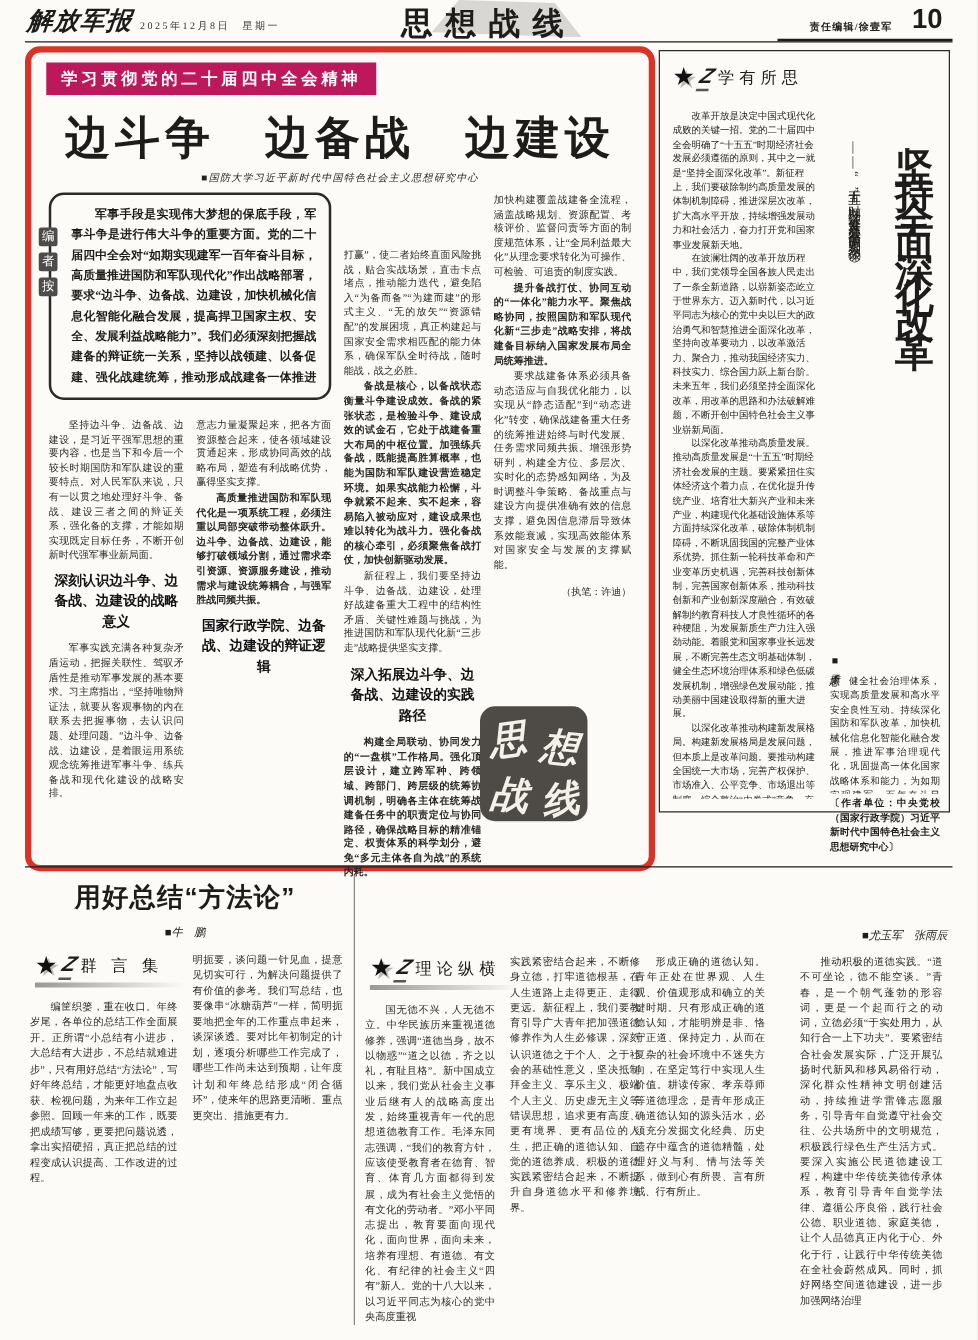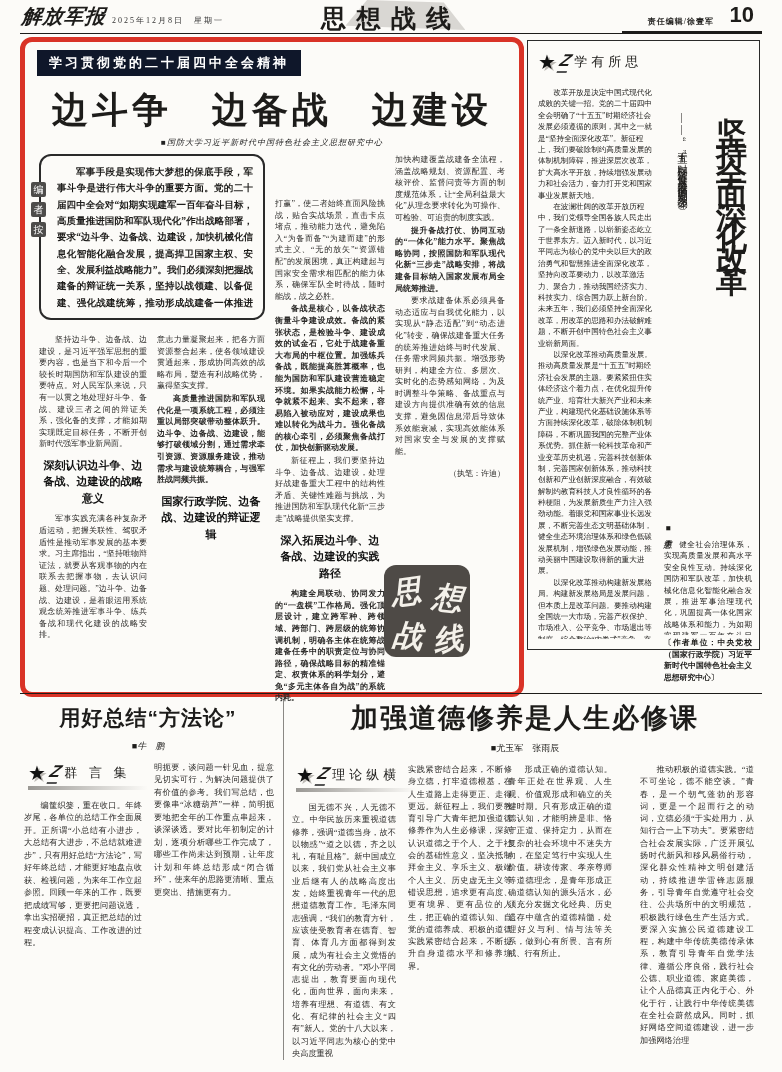--- a/index.html
+++ b/index.html
@@ -16,21 +16,21 @@
                background:#d9d7d3;clip-path:polygon(18% 0,82% 8%,100% 100%,0 86%);z-index:0;}
   .masthead span{position:relative;z-index:1;}
   .hdr-editor{position:absolute;right:48px;top:16px;font-size:8px;font-weight:bold;letter-spacing:1px;}
   .hdr-page{position:absolute;right:8px;top:2px;font-size:22px;font-weight:bold;
             font-family:"Liberation Sans",sans-serif;}
   .hdr-rule{position:absolute;left:20px;top:33px;width:742px;height:1px;background:#1d1c1a;}
   .hdr-rule2{position:absolute;right:20px;top:31px;width:140px;height:2px;background:#1d1c1a;}
   
   .redbox{position:absolute;left:20px;top:37px;width:494px;height:650px;border:5px solid #d93327;
           border-radius:12px;background:#fcfbf8;}
-  .banner{position:absolute;left:12px;top:8px;background:#0f172a;color:#fff;padding:4px 12px;
+  .banner{position:absolute;left:12px;top:8px;background:#be185d;color:#fff;padding:4px 12px;
           font-family:"Liberation Sans",sans-serif;font-size:13px;font-weight:bold;letter-spacing:3px;}
   .headline{position:absolute;left:0;top:44px;width:100%;text-align:center;font-size:36px;font-weight:bold;
             font-family:"Liberation Sans","DejaVu Sans",sans-serif;letter-spacing:4px;white-space:nowrap;}
   .byline{position:absolute;left:0;top:95px;width:100%;text-align:center;font-size:8px;font-style:italic;
           letter-spacing:1px;color:#222;}
   .notebox{position:absolute;left:14px;top:112px;width:226px;height:166px;border:2px solid #2a2a2a;
            border-radius:12px;padding:8px 10px 8px 16px;box-sizing:border-box;}
   .notebox .ntext{font-size:9.5px;font-weight:bold;line-height:1.72;text-align:justify;text-indent:2em;
                   overflow:hidden;height:146px;}
   .notetabs{position:absolute;left:-10px;top:26px;display:flex;flex-direction:column;gap:5px;}
@@ -77,21 +77,21 @@
   .bl-head{position:absolute;left:0;top:4px;width:100%;text-align:center;font-size:21px;font-weight:bold;
            font-family:"Liberation Sans",sans-serif;letter-spacing:1px;}
   .bl-author{position:absolute;left:0;top:40px;width:100%;text-align:center;font-size:9px;font-style:italic;}
   .bl-badge{position:absolute;left:8px;top:62px;width:120px;}
   .bl-c1{position:absolute;left:4px;top:100px;width:118px;height:258px;overflow:hidden;}
   .bl-c2{position:absolute;left:134px;top:62px;width:120px;height:296px;overflow:hidden;}
   .bl .bodytext{font-size:8.2px;line-height:1.52;}
   .br{position:absolute;left:292px;top:700px;width:466px;height:362px;}
   .br-head{position:absolute;left:0;top:0;width:100%;text-align:center;font-size:27px;font-weight:bold;
            font-family:"Liberation Sans",sans-serif;letter-spacing:2px;white-space:nowrap;}
-  .br-author{position:absolute;left:0;top:42px;width:100%;text-align:center;font-size:9px;}
+  .br-author{position:absolute;left:0;top:42px;width:100%;text-align:right;font-size:9px;font-style:italic;}
   .br-badge{position:absolute;left:4px;top:64px;width:120px;}
   .br-c1{position:absolute;left:0px;top:102px;width:104px;height:256px;overflow:hidden;}
   .br-c2{position:absolute;left:116px;top:64px;width:104px;height:294px;overflow:hidden;}
   .br-c3{position:absolute;left:216px;top:64px;width:104px;height:294px;overflow:hidden;}
   .br-c4{position:absolute;left:348px;top:64px;width:114px;height:294px;overflow:hidden;}
   .br .bodytext{font-size:8.2px;line-height:1.5;}
 </style>
 </head>
 <body>
 
@@ -203,21 +203,20 @@
     </div>
     <div class="bl-c1 bodytext">
       <p>编筐织篓，重在收口。年终岁尾，各单位的总结工作全面展开。正所谓“小总结有小进步，大总结有大进步，不总结就难进步”，只有用好总结“方法论”，写好年终总结，才能更好地盘点收获、检视问题，为来年工作立起参照。回顾一年来的工作，既要把成绩写够，更要把问题说透，拿出实招硬招，真正把总结的过程变成认识提高、工作改进的过程。</p>
     </div>
     <div class="bl-c2 bodytext">
       <p style="text-indent:0">明扼要，谈问题一针见血，提意见切实可行，为解决问题提供了有价值的参考。我们写总结，也要像串“冰糖葫芦”一样，简明扼要地把全年的工作重点串起来，谈深谈透。要对比年初制定的计划，逐项分析哪些工作完成了，哪些工作尚未达到预期，让年度计划和年终总结形成“闭合循环”，使来年的思路更清晰、重点更突出、措施更有力。</p>
     </div>
   </div>
 
   <div class="br">
-    <div class="br-head">加强道德修养是人生必修课</div>
     <div class="br-author">■尤玉军　张雨辰</div>
     <div class="br-badge">
       <div class="badge">
         <span class="star">★</span>
         <span class="zmark">Z</span>
         <span class="blabel">理论纵横</span>
       </div>
       <div class="badge-bar"></div>
     </div>
     <div class="br-c1 bodytext">

